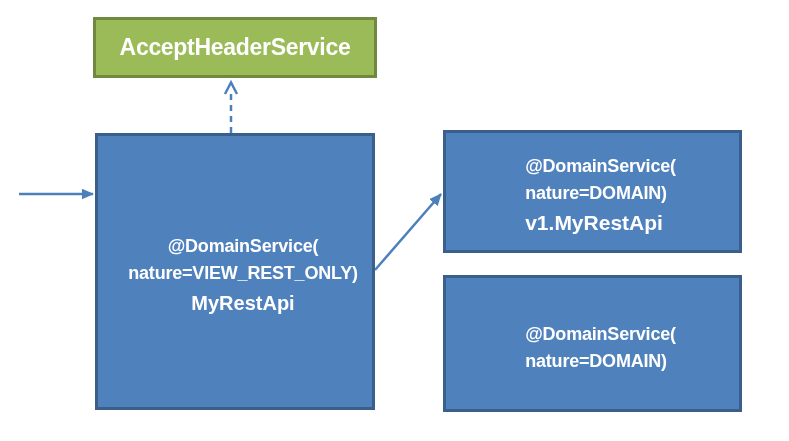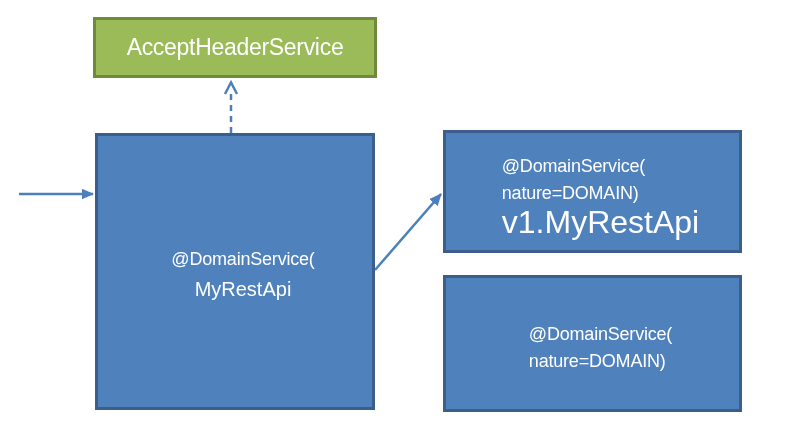--- a/index.html
+++ b/index.html
@@ -7,20 +7,21 @@
     padding: 0;
     background: #ffffff;
     font-family: "Liberation Sans", sans-serif;
   }
   .canvas {
     position: relative;
     width: 771px;
     height: 441px;
     background: var(--canvas-bg, #ffffff);
     overflow: hidden;
+    font-weight: bold;
   }
   .edges {
     position: absolute;
     left: 0;
     top: 0;
     width: 789px;
     height: 441px;
     pointer-events: none;
   }
   .edge-line {
@@ -75,21 +76,21 @@
     line-height: 27px;
     letter-spacing: -0.2px;
     white-space: nowrap;
   }
   .big-name {
     font-size: 20px;
     line-height: 32px;
     white-space: nowrap;
   }
   .v-name {
-    font-size: 32px;
+    font-size: 21px;
     line-height: 31px;
     white-space: nowrap;
   }
 </style>
 </head>
 <body>
 
 <div class="canvas">
 
   <svg class="edges" viewBox="0 0 789 441" xmlns="http://www.w3.org/2000/svg">
@@ -109,20 +110,21 @@
     <line class="edge-line" x1="375" y1="270" x2="441" y2="194" marker-end="url(#arrowSolid)"></line>
   </svg>
 
   <div class="node green" id="node-accept-header">
     <span>AcceptHeaderService</span>
   </div>
 
   <div class="node blue" id="node-main">
     <div class="node-text centered">
       <div class="ann">@DomainService(</div>
+      <div class="ann">nature=VIEW_REST_ONLY)</div>
       <div class="big-name">MyRestApi</div>
     </div>
   </div>
 
   <div class="node blue" id="node-v1">
     <div class="node-text left-aligned">
       <div class="ann">@DomainService(</div>
       <div class="ann">nature=DOMAIN)</div>
       <div class="v-name">v1.MyRestApi</div>
     </div>

